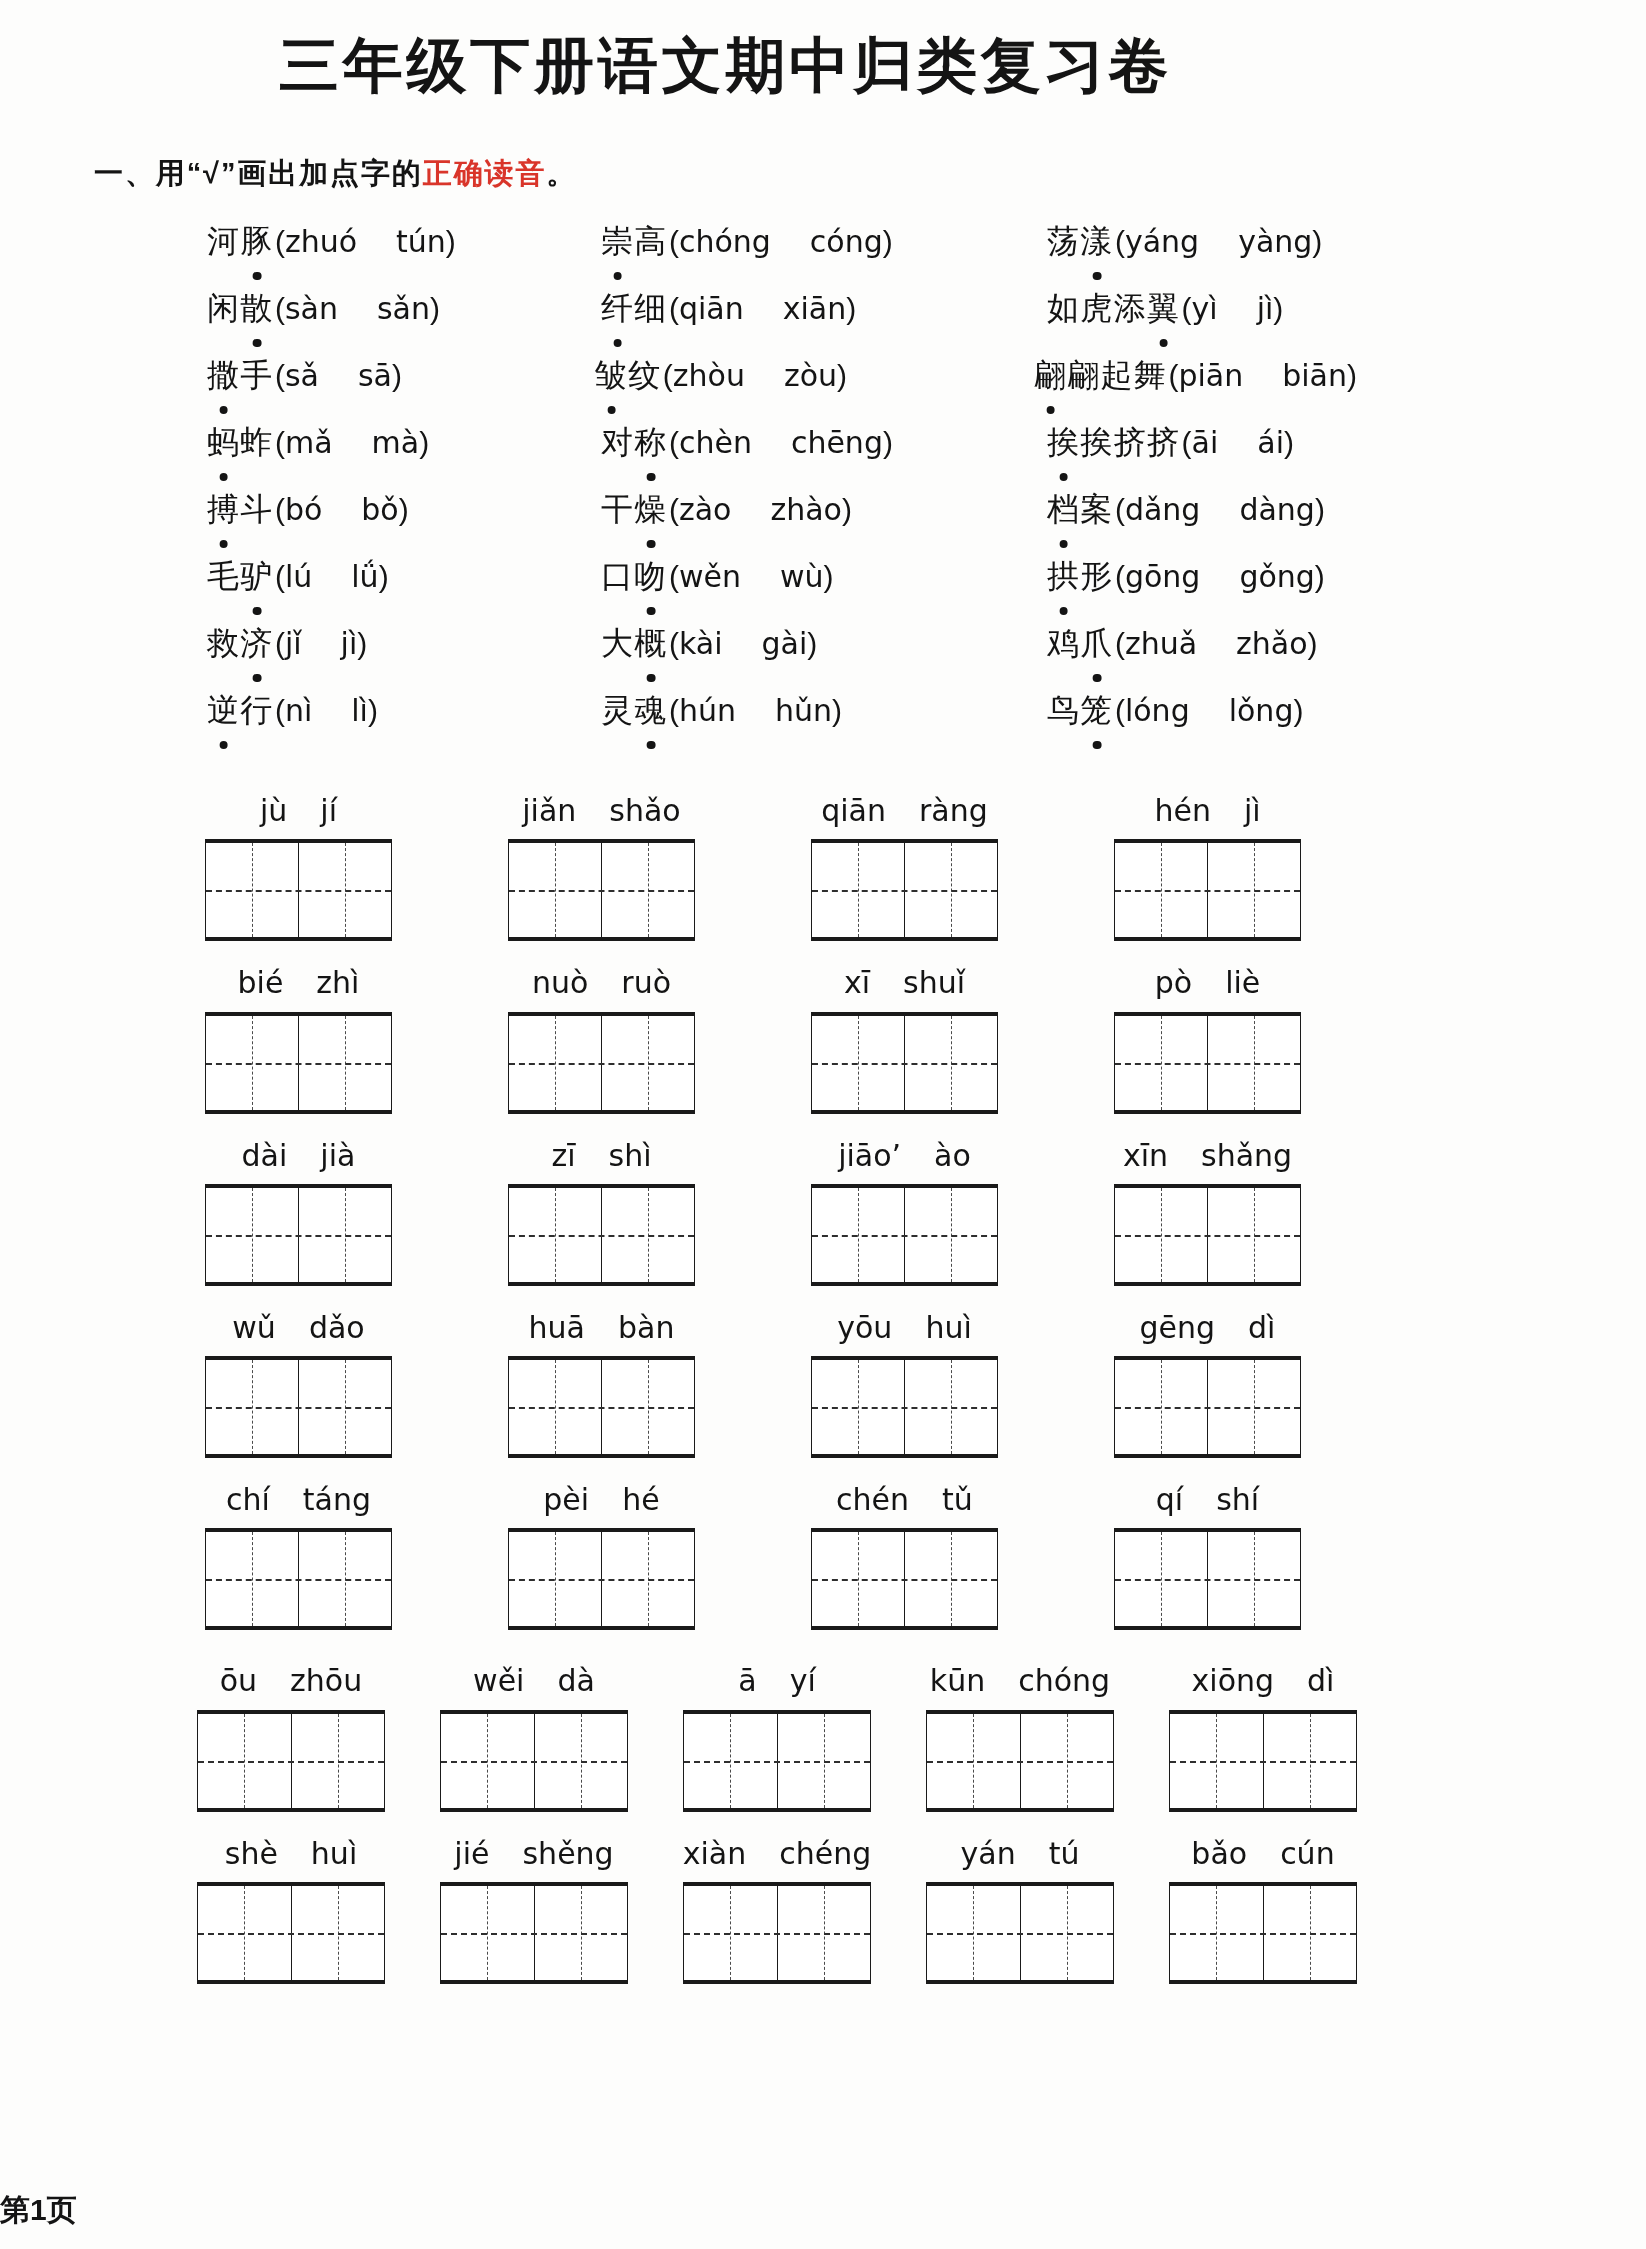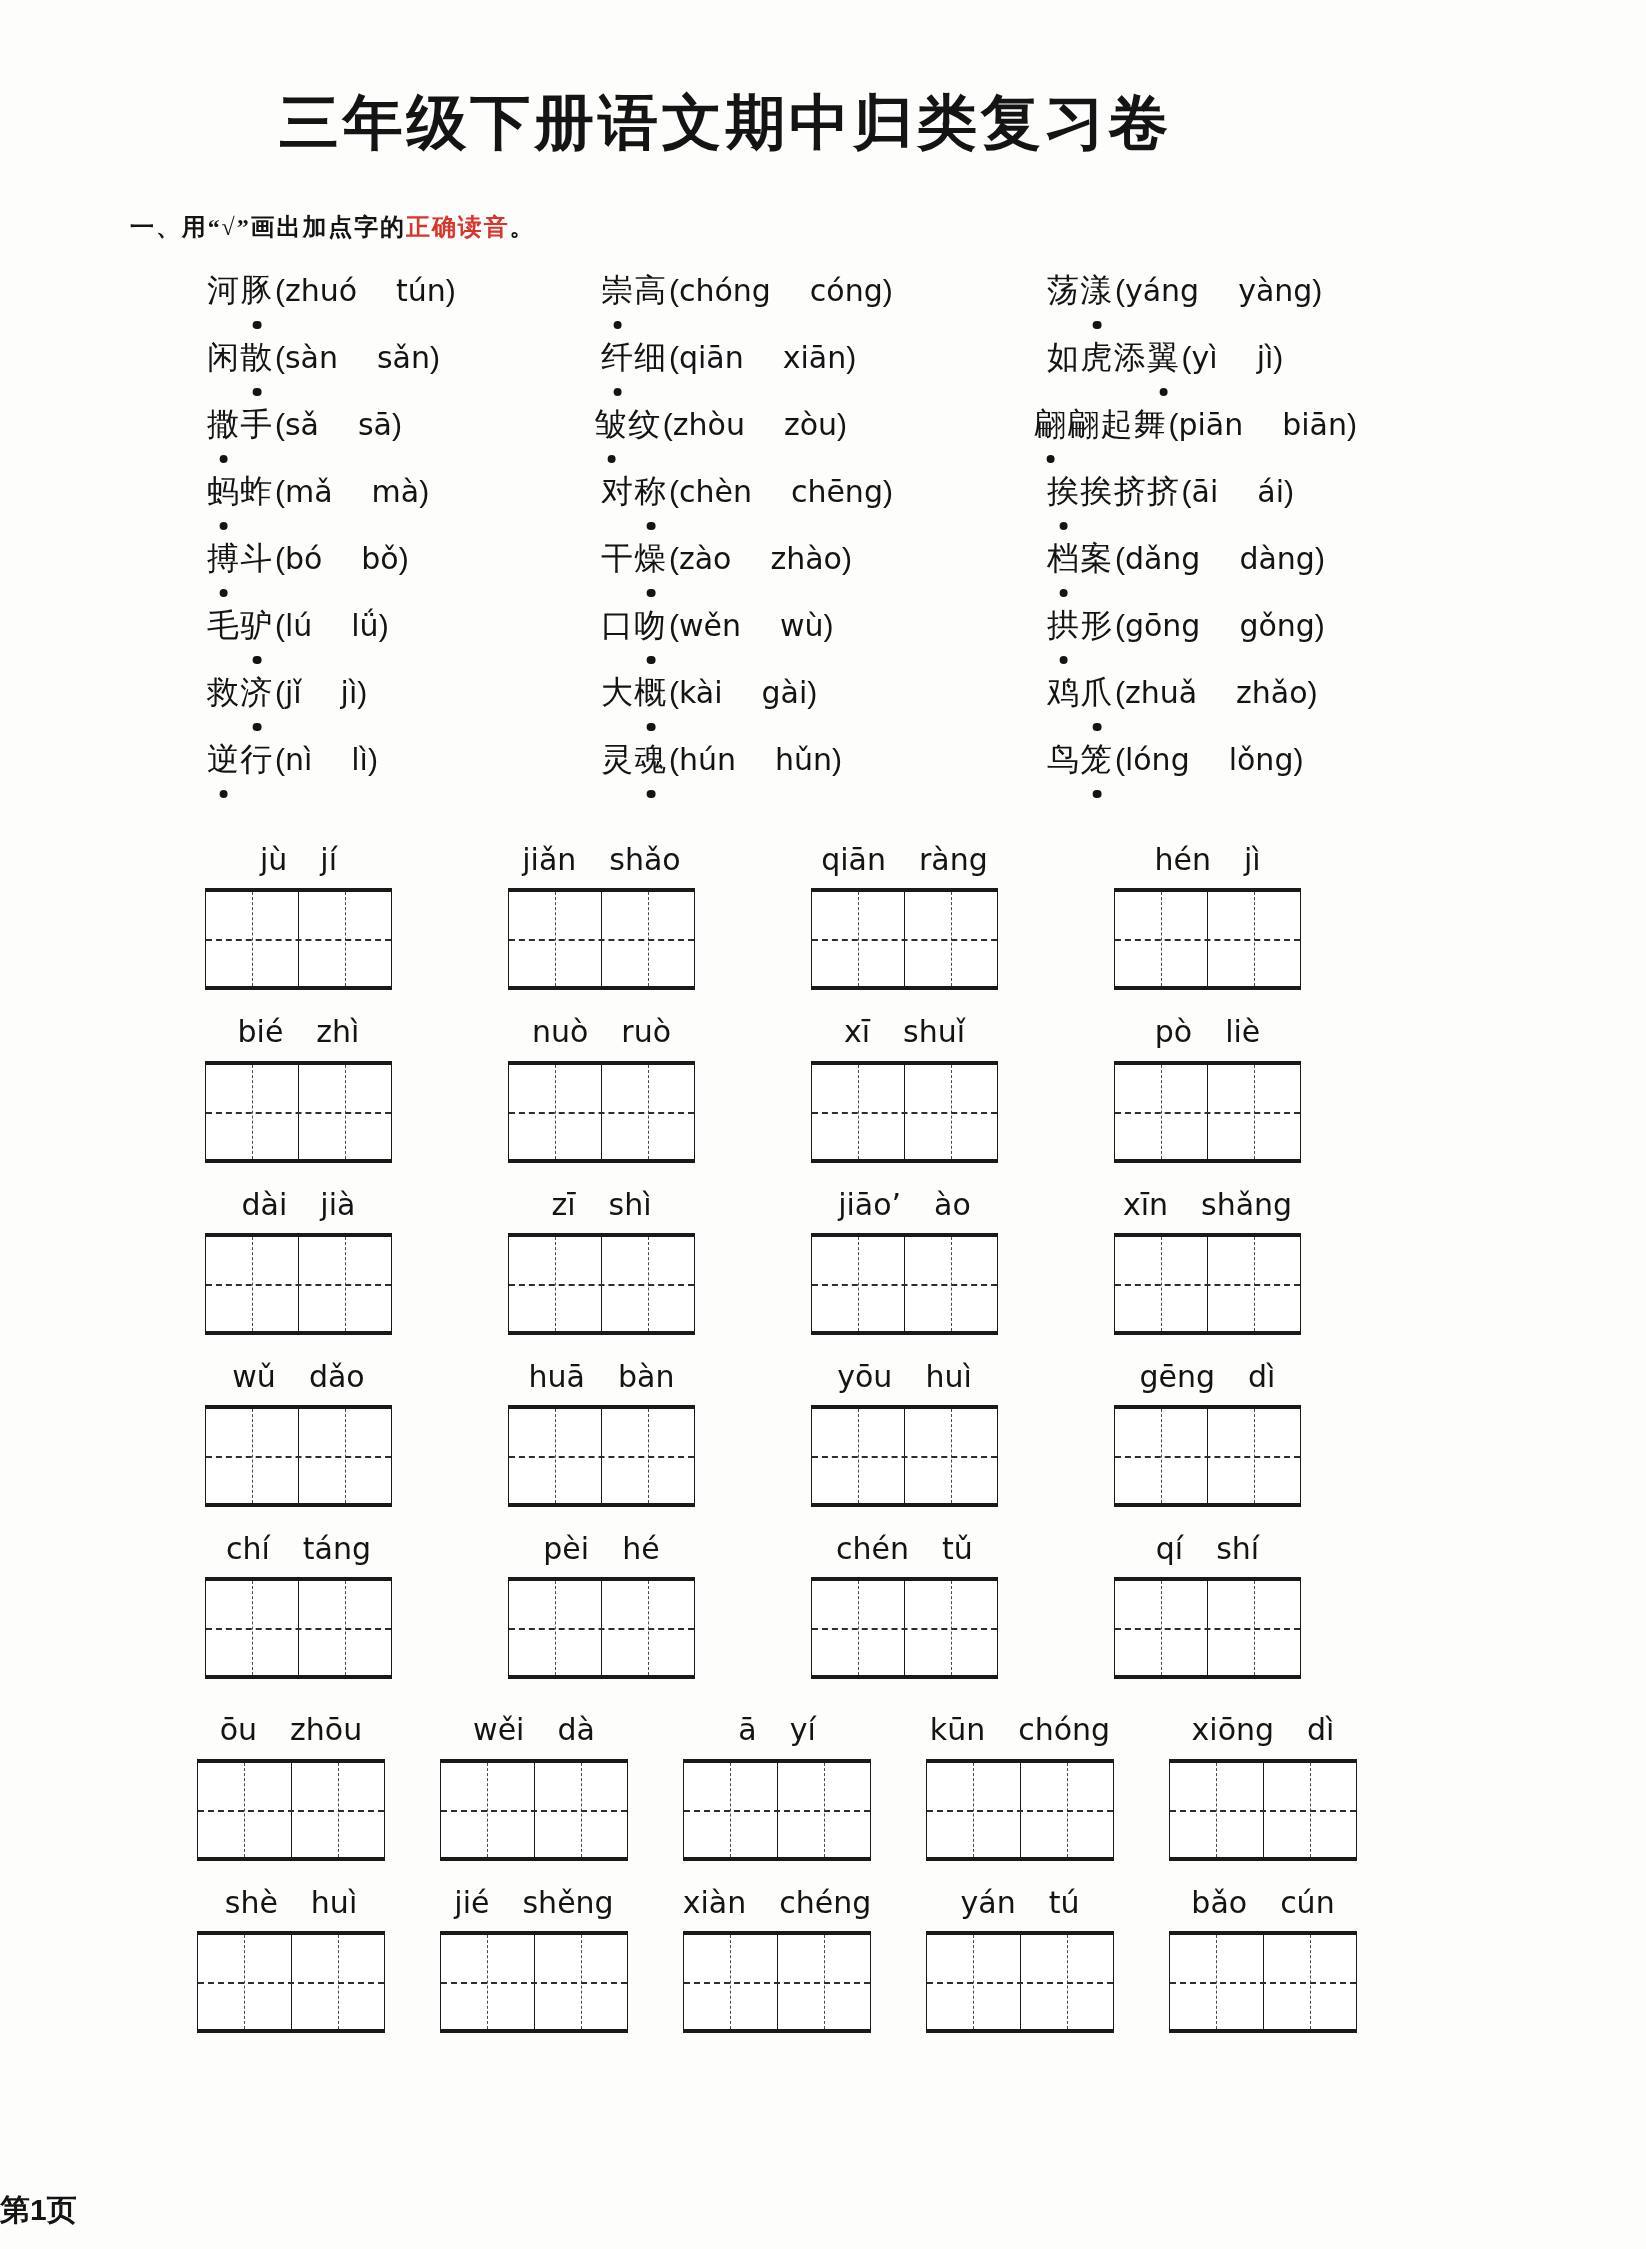--- a/index.html
+++ b/index.html
@@ -6,34 +6,34 @@
   body{
     width:1647px;height:2250px;background:#fdfdfc;color:#141414;
     font-family:"Liberation Sans","DejaVu Sans",sans-serif;
     -webkit-font-smoothing:antialiased;overflow:hidden;
   }
   .page{position:relative;width:1647px;height:2250px;}
   .content{margin-left:94px;width:1263px;}
 
   
   .title{
-    padding-top:90px;text-align:center;font-size:60px;font-weight:700;
+    padding-top:33px;text-align:center;font-size:60px;font-weight:700;
     letter-spacing:3.8px;line-height:1.1;
   }
 
   
   .idline{margin-top:55px;text-align:center;font-size:31px;font-weight:700;}
   .idline .blank{
     display:inline-block;width:135px;height:30px;border-bottom:5.7px solid #141414;
     margin:0 8.8px 0 1.3px;vertical-align:baseline;
   }
   .idline .blank:last-child{margin-right:0;}
 
   
-  .sec-head{margin-top:55px;margin-left:36px;font-size:24px;font-weight:700;letter-spacing:1.9px;font-family:Liberation Serif, serif;}
+  .sec-head{margin-top:55px;font-size:29px;font-weight:700;letter-spacing:1.9px;}
   .sec-head .red{color:var(--accent,#d9352a);}
 
   
   .s1-grid{margin-top:26px;margin-left:113px;}
   .s1-row{display:flex;height:67px;align-items:flex-start;gap:11px;}
   .s1-cell{display:flex;align-items:baseline;white-space:nowrap;}
   .s1-cell.c0{width:383px;}
   .s1-cell.c1{width:435px;}
   .s1-cell.c2{flex:1;}
   .chars{font-size:32px;letter-spacing:1.3px;font-weight:500;}

